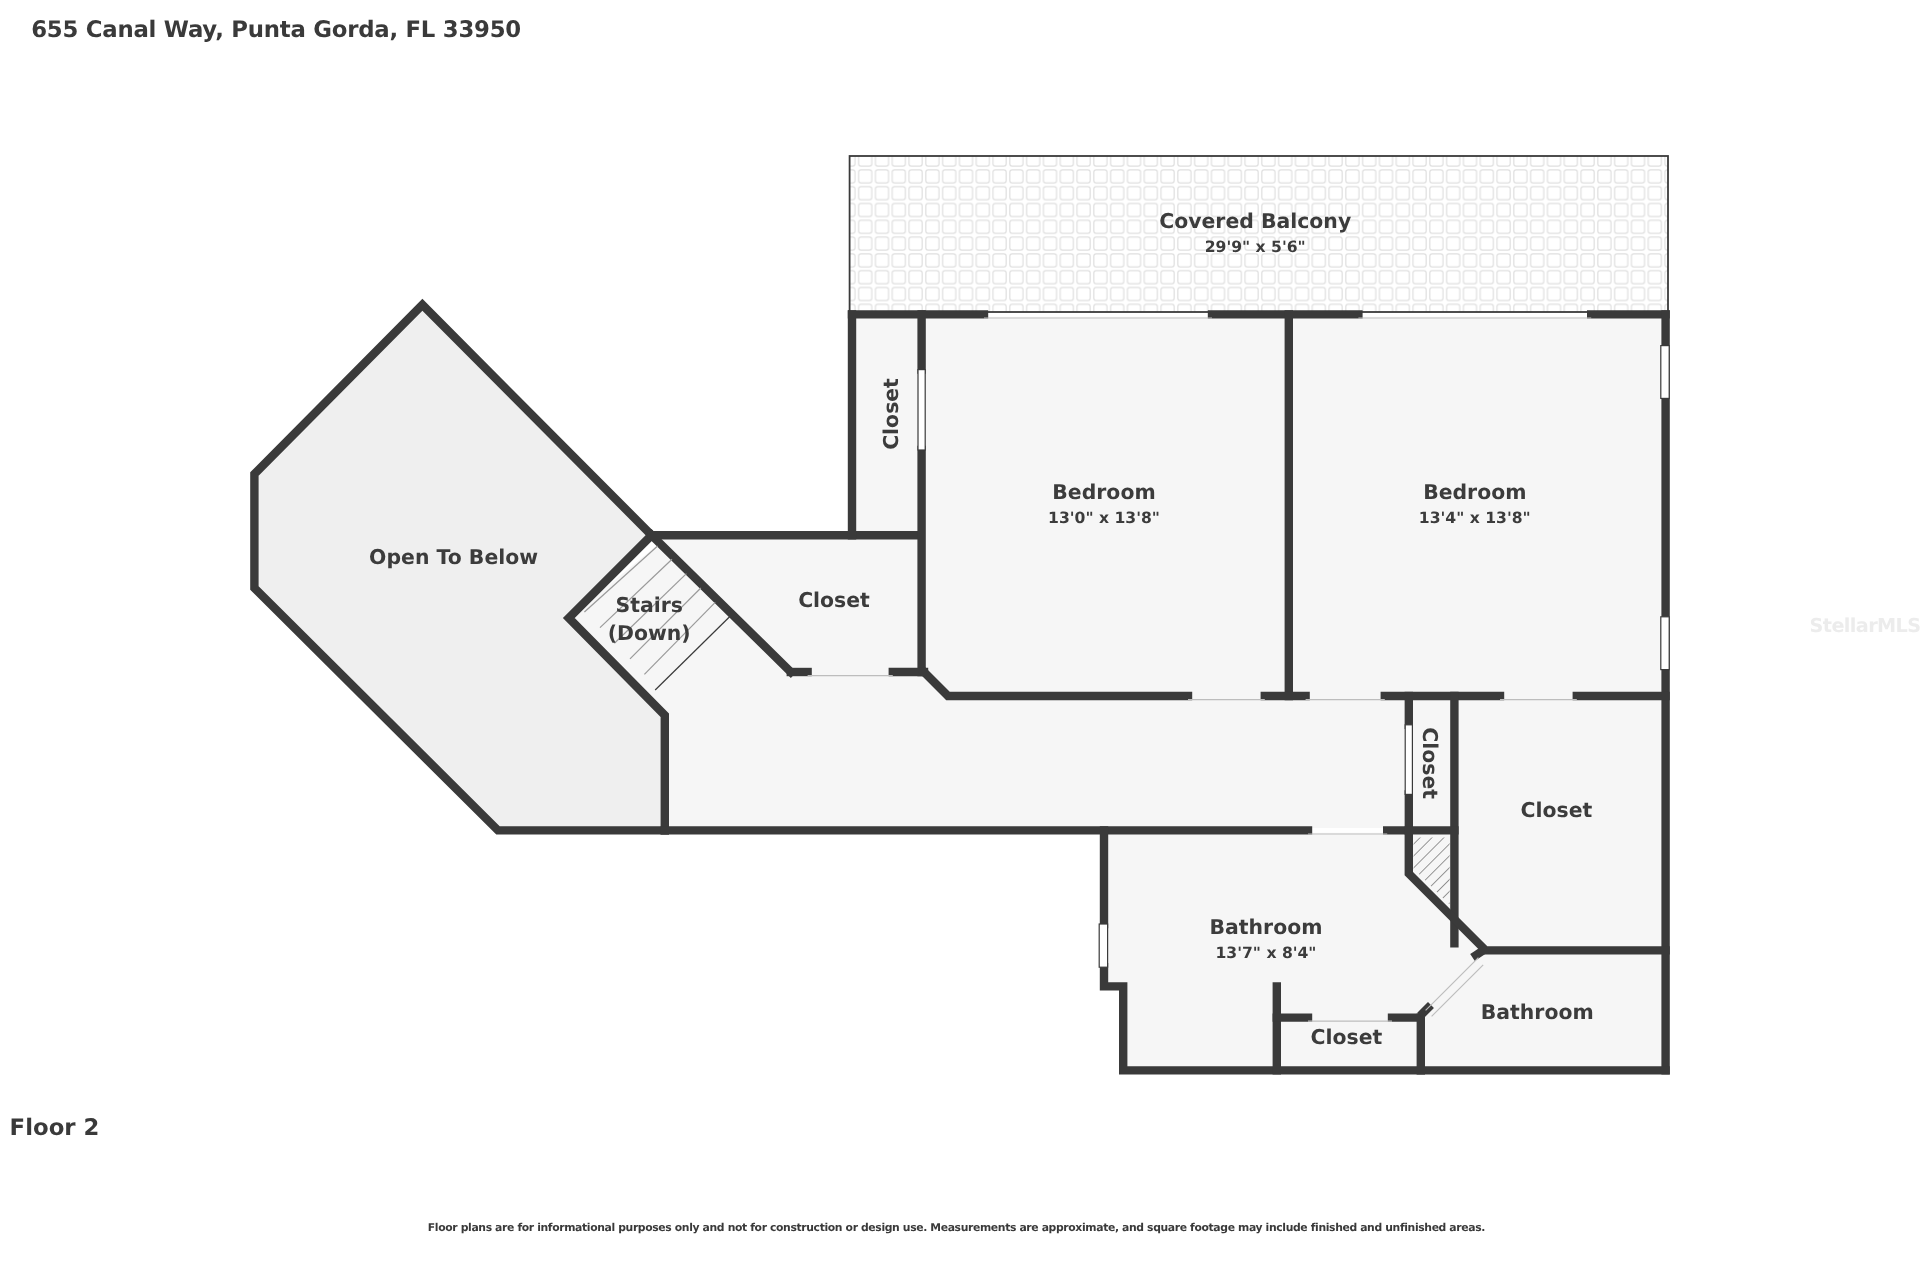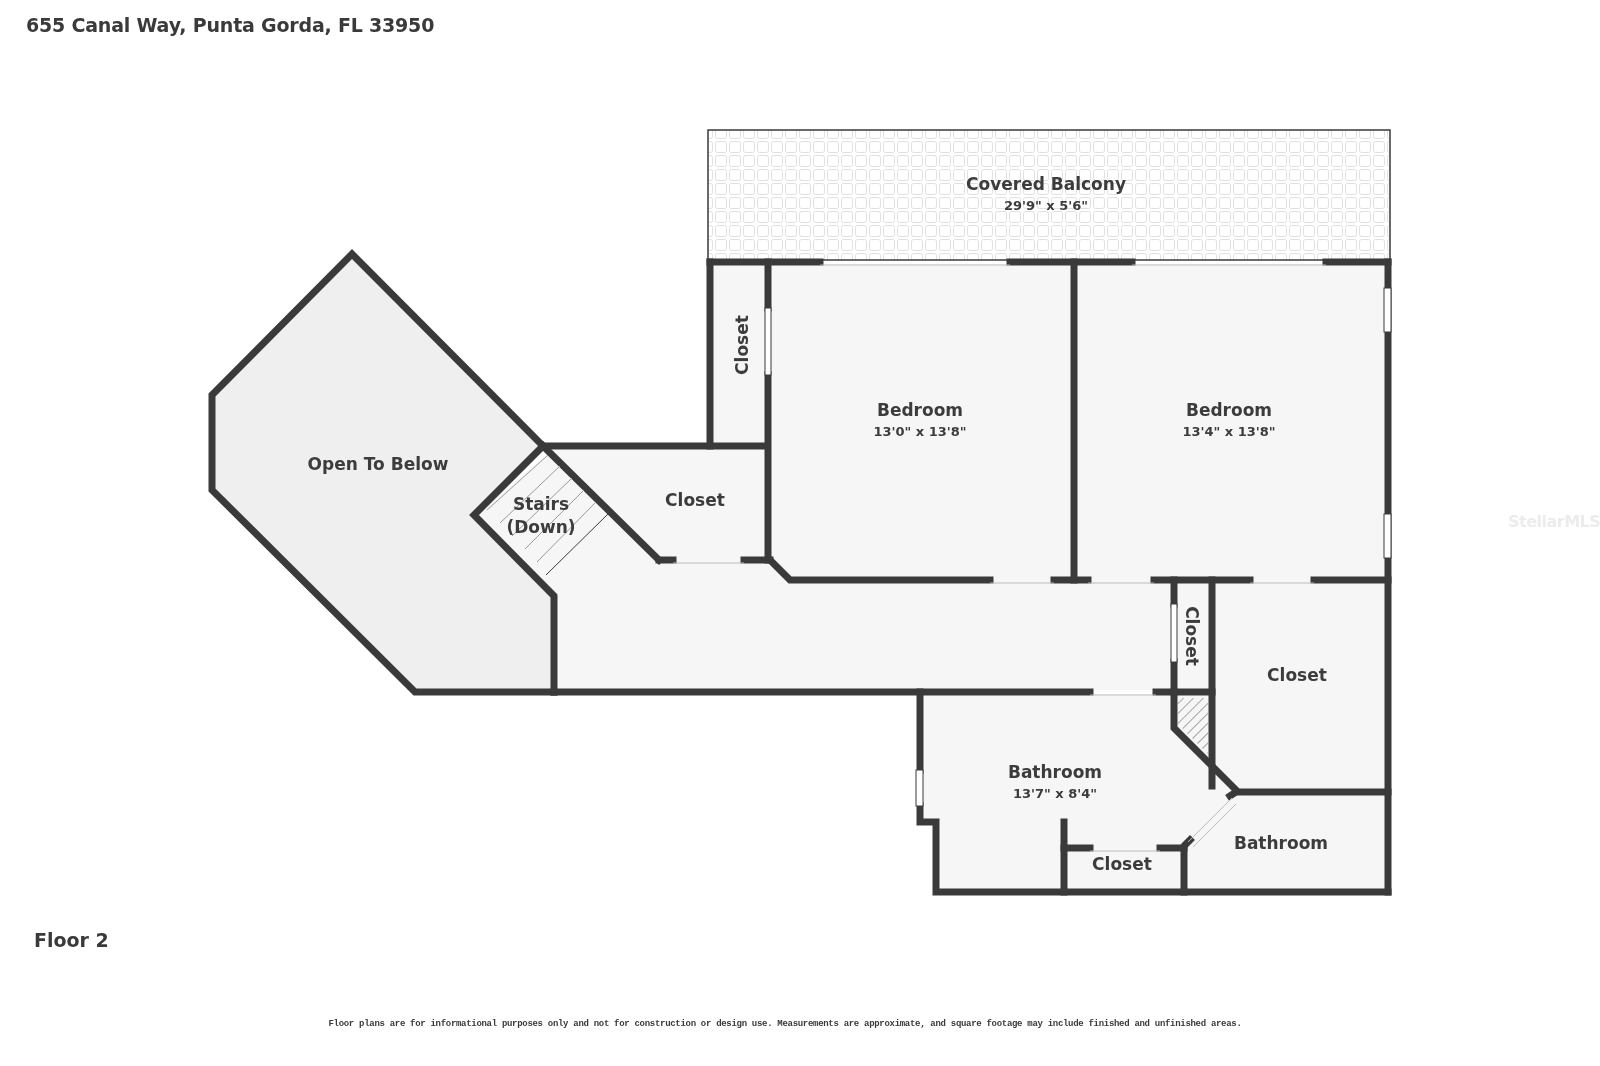--- a/index.html
+++ b/index.html
@@ -1,19 +1,19 @@
 <!DOCTYPE html>
 <html><head>
 <meta charset="utf-8">
 <style>
   html, body { margin:0; padding:0; background:#ffffff; }
   body { width:1600px; height:1066px; position:relative; overflow:hidden; font-family:"DejaVu Sans", sans-serif; color:#3c3c3c; }
   .address { position:absolute; left:26px; top:14px; font-size:19px; font-weight:bold; color:#3a3a3a; letter-spacing:-0.2px; }
-  .floor-label { position:absolute; left:34px; top:929px; font-size:19px; font-weight:bold; color:#3a3a3a; }
-  .disclaimer { position:absolute; left:0; width:1570px; top:1019px; text-align:center; font-size:9px; font-weight:bold; color:#3a3a3a; letter-spacing:-0.3px;font-family:Liberation Mono, monospace; }
+  .floor-label { position:absolute; left:8px; top:929px; font-size:19px; font-weight:bold; color:#3a3a3a; }
+  .disclaimer { position:absolute; left:12px; width:1570px; top:1019px; text-align:center; font-size:9px; font-weight:bold; color:#3a3a3a; letter-spacing:-0.3px; }
   .watermark { position:absolute; left:1508px; top:512px; font-size:16px; color:#ececec; font-weight:bold; letter-spacing:-0.5px; }
   svg.plan { position:absolute; left:0; top:0; }
   .rl { font-family:"DejaVu Sans", sans-serif; font-weight:bold; fill:#3c3c3c; text-anchor:middle; }
   .rn { font-size:17px; }
   .rd { font-size:13px; }
 </style>
 </head>
 <body>
 
 <div class="address">655 Canal Way, Punta Gorda, FL 33950</div>

